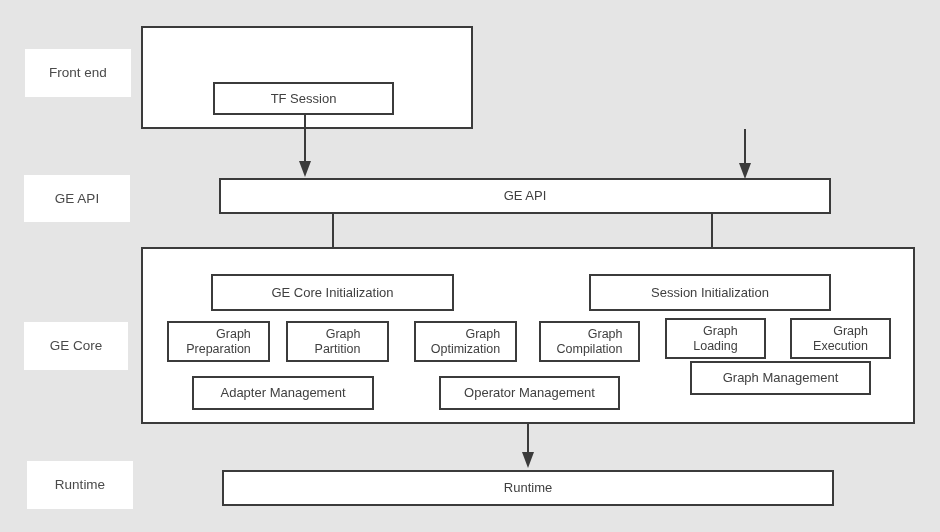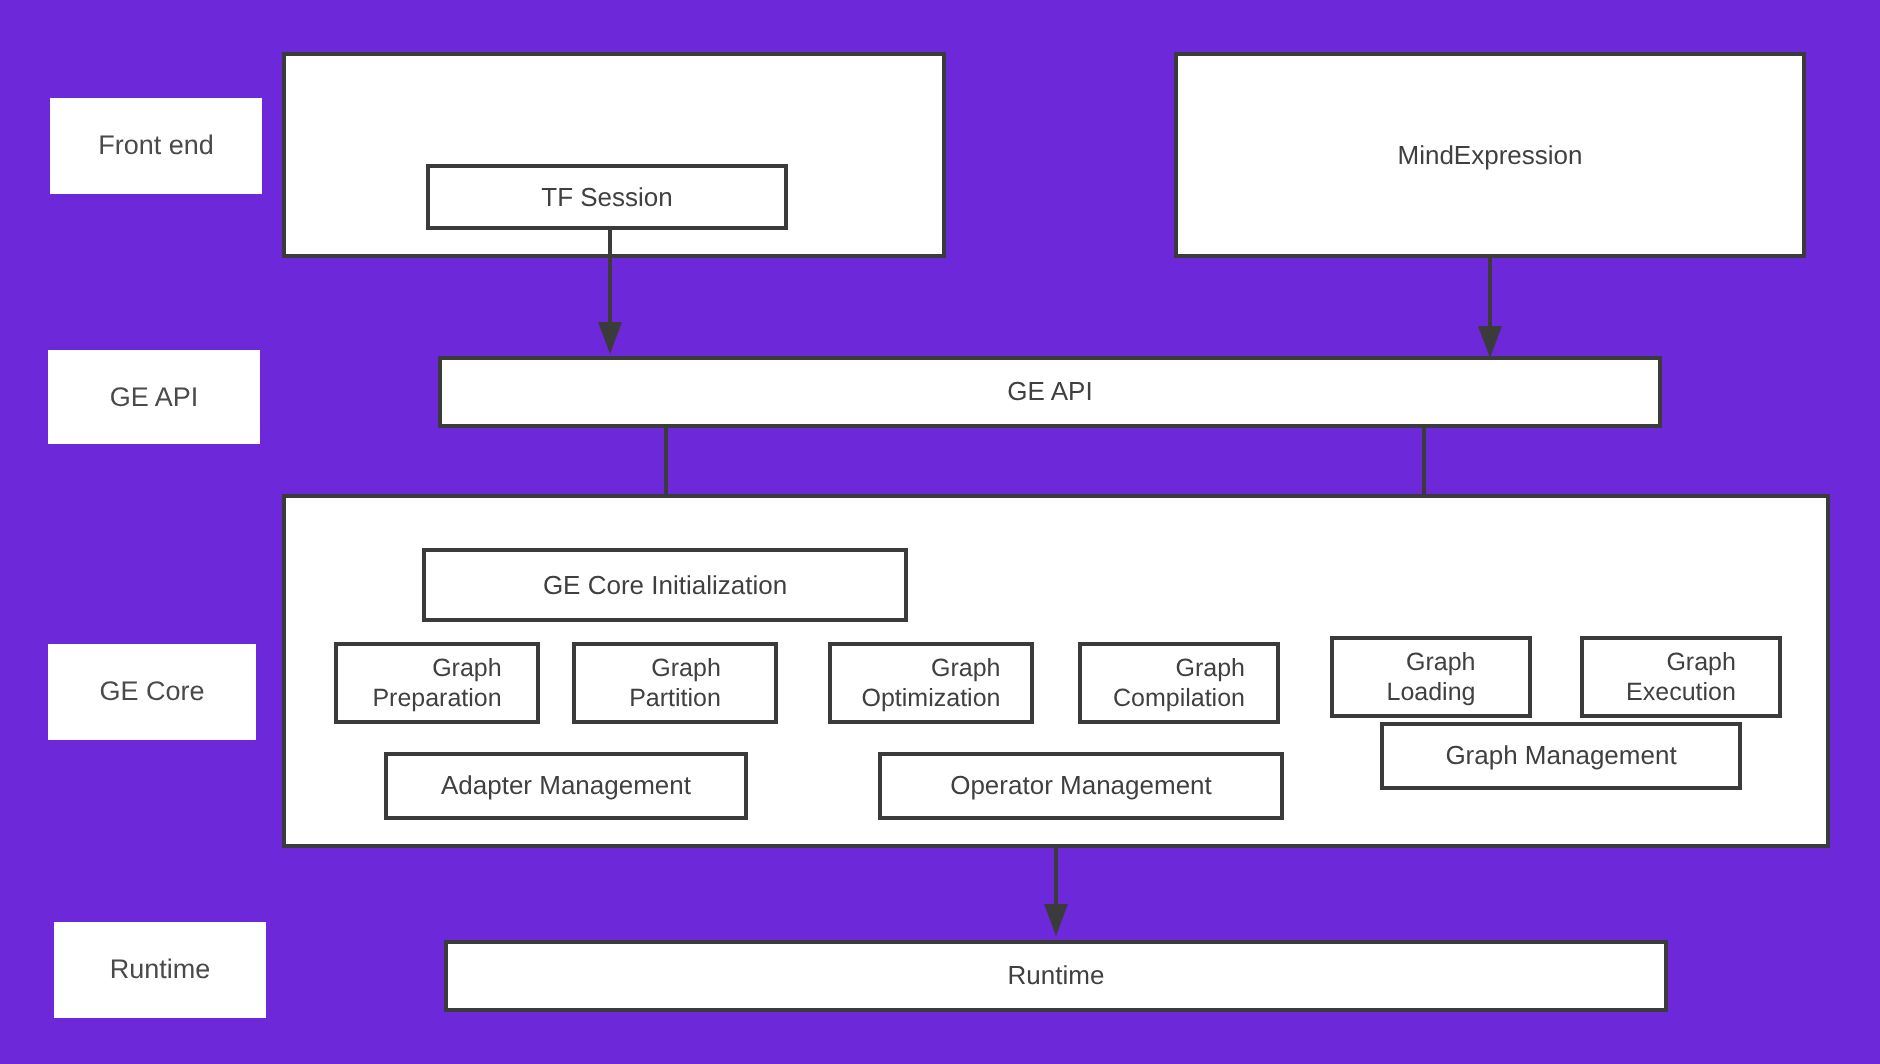--- a/index.html
+++ b/index.html
@@ -7,21 +7,21 @@
     padding: 0;
     background: #000000;
   }
   body {
     font-family: "Liberation Sans", sans-serif;
   }
   #canvas {
     position: relative;
     width: 940px;
     height: 532px;
-    background: #6d28d9;
+    background: #e5e5e5;
     overflow: hidden;
   }
   
   .box {
     position: absolute;
     box-sizing: border-box;
     background: #ffffff;
     color: #404040;
     display: flex;
     align-items: center;
@@ -82,21 +82,20 @@
   <div class="box plain rail-label" style="left:24px; top:322px; width:104px; height:48px;">GE Core</div>
 
   <div class="box plain rail-label" style="left:27px; top:461px; width:106px; height:48px;">Runtime</div>
 
   <div class="box outlined panel" style="left:141px; top:26px; width:332px; height:103px;">
     <span class="panel-title" style="top:56px;">Tensorflow</span>
   </div>
 
   <div class="box outlined" style="left:213px; top:82px; width:181px; height:33px; font-size:13px;">TF Session</div>
 
-  <div class="box outlined" style="left:587px; top:26px; width:316px; height:103px; font-size:13px;">MindExpression</div>
 
   <div class="arrow" style="left:297px; top:115px;">
     <svg width="16" height="64" viewBox="0 0 16 64">
       <line x1="8" y1="0" x2="8" y2="50" stroke="#3b3b3b" stroke-width="2"></line>
       <polygon points="8,62 2,46 14,46" fill="#3b3b3b"></polygon>
     </svg>
   </div>
 
   <div class="arrow" style="left:737px; top:129px;">
     <svg width="16" height="52" viewBox="0 0 16 52">
@@ -118,20 +117,21 @@
     <svg width="16" height="62" viewBox="0 0 16 62">
       <line x1="8" y1="0" x2="8" y2="48" stroke="#3b3b3b" stroke-width="2"></line>
       <polygon points="8,60 2,44 14,44" fill="#3b3b3b"></polygon>
     </svg>
   </div>
 
   <div class="box outlined" style="left:141px; top:247px; width:774px; height:177px; background:#ffffff;"></div>
 
   <div class="box outlined" style="left:211px; top:274px; width:243px; height:37px; font-size:13px;">GE Core Initialization</div>
 
+  <div class="box outlined" style="left:589px; top:274px; width:242px; height:37px; font-size:13px;">Session Initialization</div>
 
   <div class="box outlined chip" style="left:167px; top:321px; width:103px; height:41px;">Graph
 Preparation</div>
 
   <div class="box outlined chip" style="left:286px; top:321px; width:103px; height:41px;">Graph
 Partition</div>
 
   <div class="box outlined chip" style="left:414px; top:321px; width:103px; height:41px;">Graph
 Optimization</div>
 
@@ -139,21 +139,21 @@
 Compilation</div>
 
   <div class="box outlined chip" style="left:665px; top:318px; width:101px; height:41px;">Graph
 Loading</div>
 
   <div class="box outlined chip" style="left:790px; top:318px; width:101px; height:41px;">Graph
 Execution</div>
 
   <div class="box outlined" style="left:192px; top:376px; width:182px; height:34px; font-size:13px;">Adapter Management</div>
 
-  <div class="box outlined" style="left:439px; top:376px; width:203px; height:34px; font-size:13px;">Operator Management</div>
+  <div class="box outlined" style="left:439px; top:376px; width:181px; height:34px; font-size:13px;">Operator Management</div>
 
   <div class="box outlined" style="left:690px; top:361px; width:181px; height:34px; font-size:13px;">Graph Management</div>
 
   <div class="arrow" style="left:520px; top:424px;">
     <svg width="16" height="46" viewBox="0 0 16 46">
       <line x1="8" y1="0" x2="8" y2="32" stroke="#3b3b3b" stroke-width="2"></line>
       <polygon points="8,44 2,28 14,28" fill="#3b3b3b"></polygon>
     </svg>
   </div>
 

